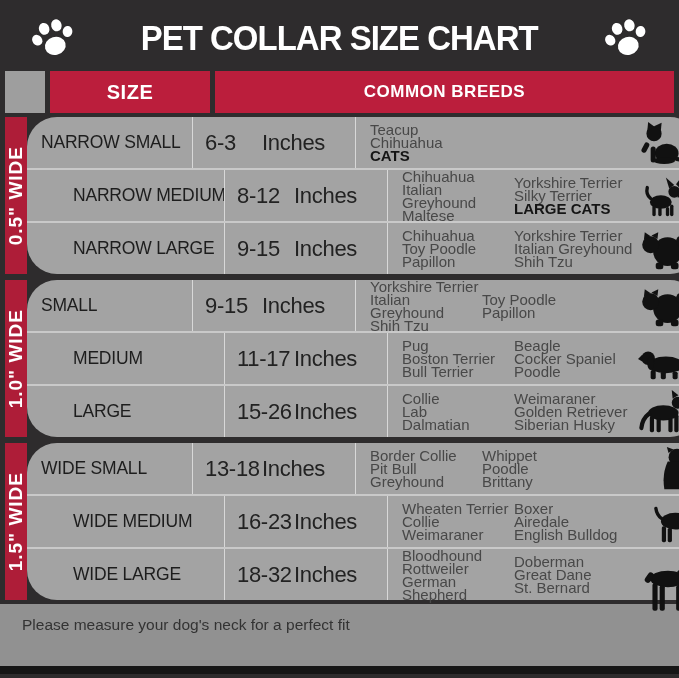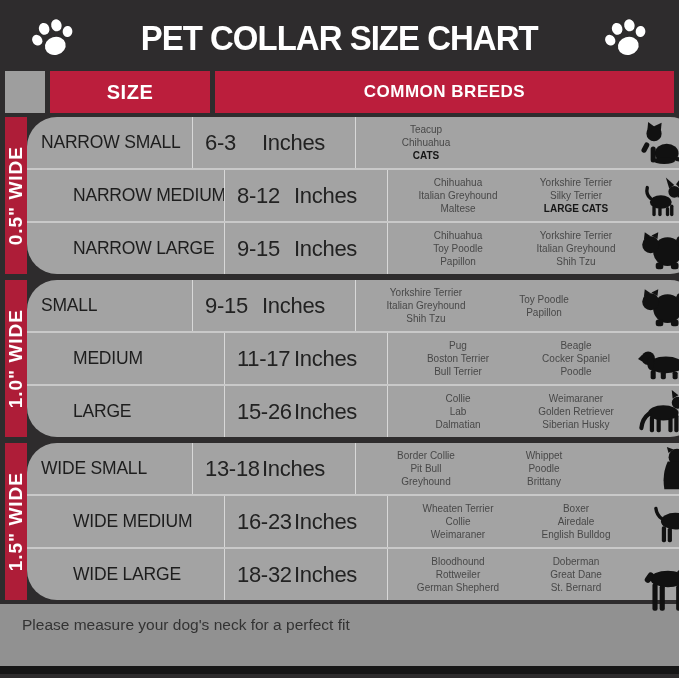--- a/index.html
+++ b/index.html
@@ -39,21 +39,21 @@
   .row { height:51px; display:flex; overflow:visible; }
   .row + .row { border-top:2px solid var(--row_line); height:53px;padding-left:32px; }
 
   .cell { display:flex; align-items:center; }
   .c-size { width:165px; padding-left:14px; font-size:17.5px; color:var(--size_text);
             letter-spacing:-.2px; white-space:nowrap; }
   .c-len { width:163px; border-left:1px solid var(--col_line); padding-left:12px;
            font-size:22px; color:#222; letter-spacing:-.3px; }
   .c-len .range { display:inline-block; min-width:57px; }
   .c-breeds { flex:1; border-left:1px solid var(--col_line); padding-left:14px; }
-  .bcol { width:112px; font-size:10px; line-height:13px; color:var(--breed_text);text-align:center; }
+  .bcol { width:112px; font-size:15px; line-height:13px; color:var(--breed_text); }
   .bcol2 { width:124px; }
   .bline.bold { font-weight:bold; color:var(--breed_bold_text); }
   .iconwrap { flex:1; display:flex; justify-content:flex-end; align-items:center; padding-right:8px; }
   .iconwrap svg { width:54px; height:46px; fill:#111; }
   .iconwrap.tall { align-items:flex-end; }
   .iconwrap.tall svg { width:66px; height:62px; margin-bottom:-16px; }
 
   
   .footer { margin:4px -5px 0; background:var(--footer_gray); height:62px; flex:0 0 62px;
             padding:10px 20px 0 22px; color:var(--footer_text); font-size:15.5px;

